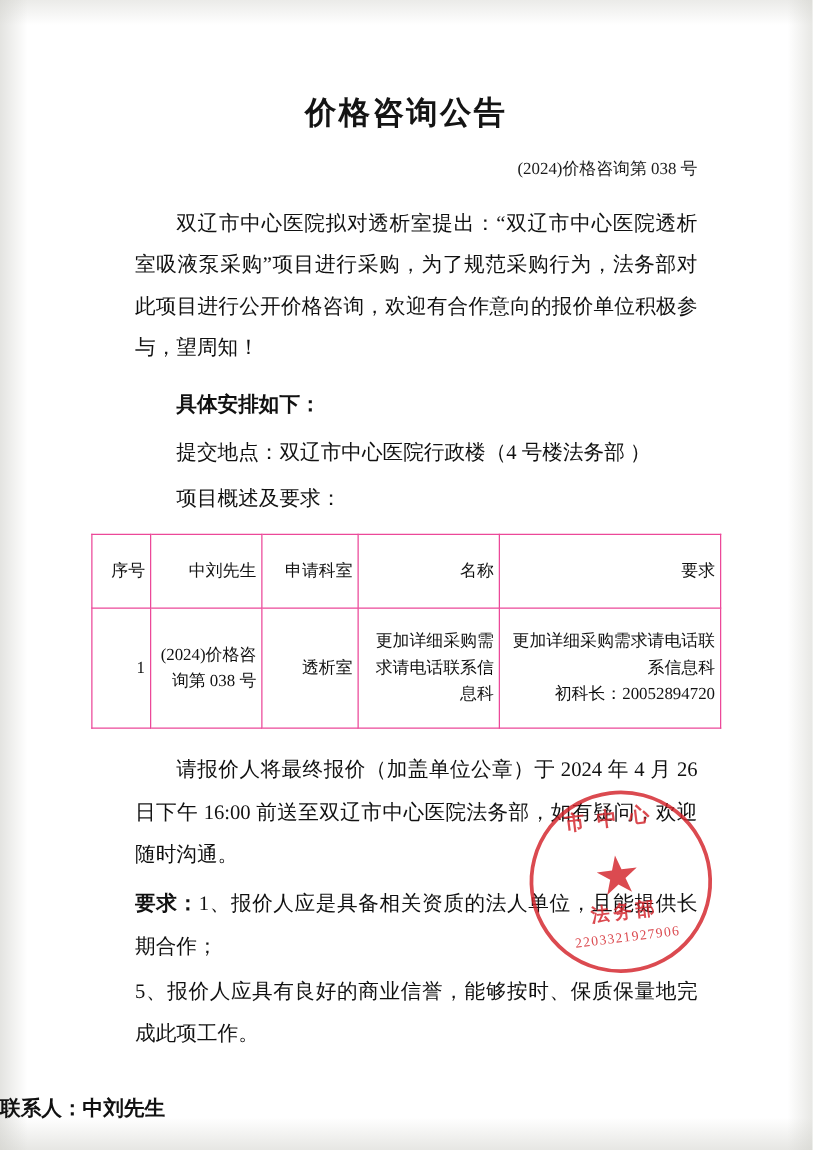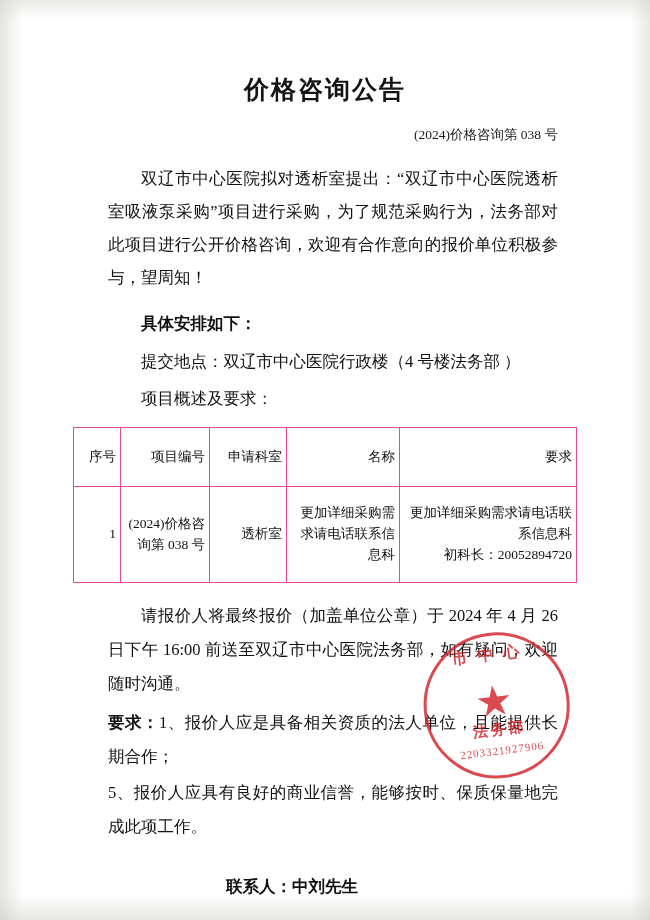--- a/index.html
+++ b/index.html
@@ -138,21 +138,21 @@
     text-align: justify;
   }
   .contact-block {
     margin: 26px 0 0 0;
     font-size: 16.5px;
     line-height: 2.1;
     color: #111;
     position: relative;
   }
   .contact-line {
-    text-align: center;
+    text-align: left;
     padding-right: 66px;
     font-weight: bold;
   }
 
   
   #seal {
     position: absolute;
     left: 424px;
     top: 632px;
     width: 152px;
@@ -230,21 +230,21 @@
 
     <div class="sec-line">提交地点：双辽市中心医院行政楼（4 号楼法务部 ）</div>
 
     <div class="sec-line">项目概述及要求：</div>
 
     <div class="tbl-wrap">
       <table class="req-table">
         <thead>
           <tr>
             <th class="col-no">序号</th>
-            <th class="col-code">项目编号</th>
+            <th class="col-code">中刘先生</th>
             <th class="col-dept">申请科室</th>
             <th class="col-name">名称</th>
             <th class="col-req">要求</th>
           </tr>
         </thead>
         <tbody>
           <tr style="height:96px;">
             <td class="col-no">1</td>
             <td class="col-code cell-code">(2024)价格咨询第 038 号</td>
             <td class="col-dept">透析室</td>

